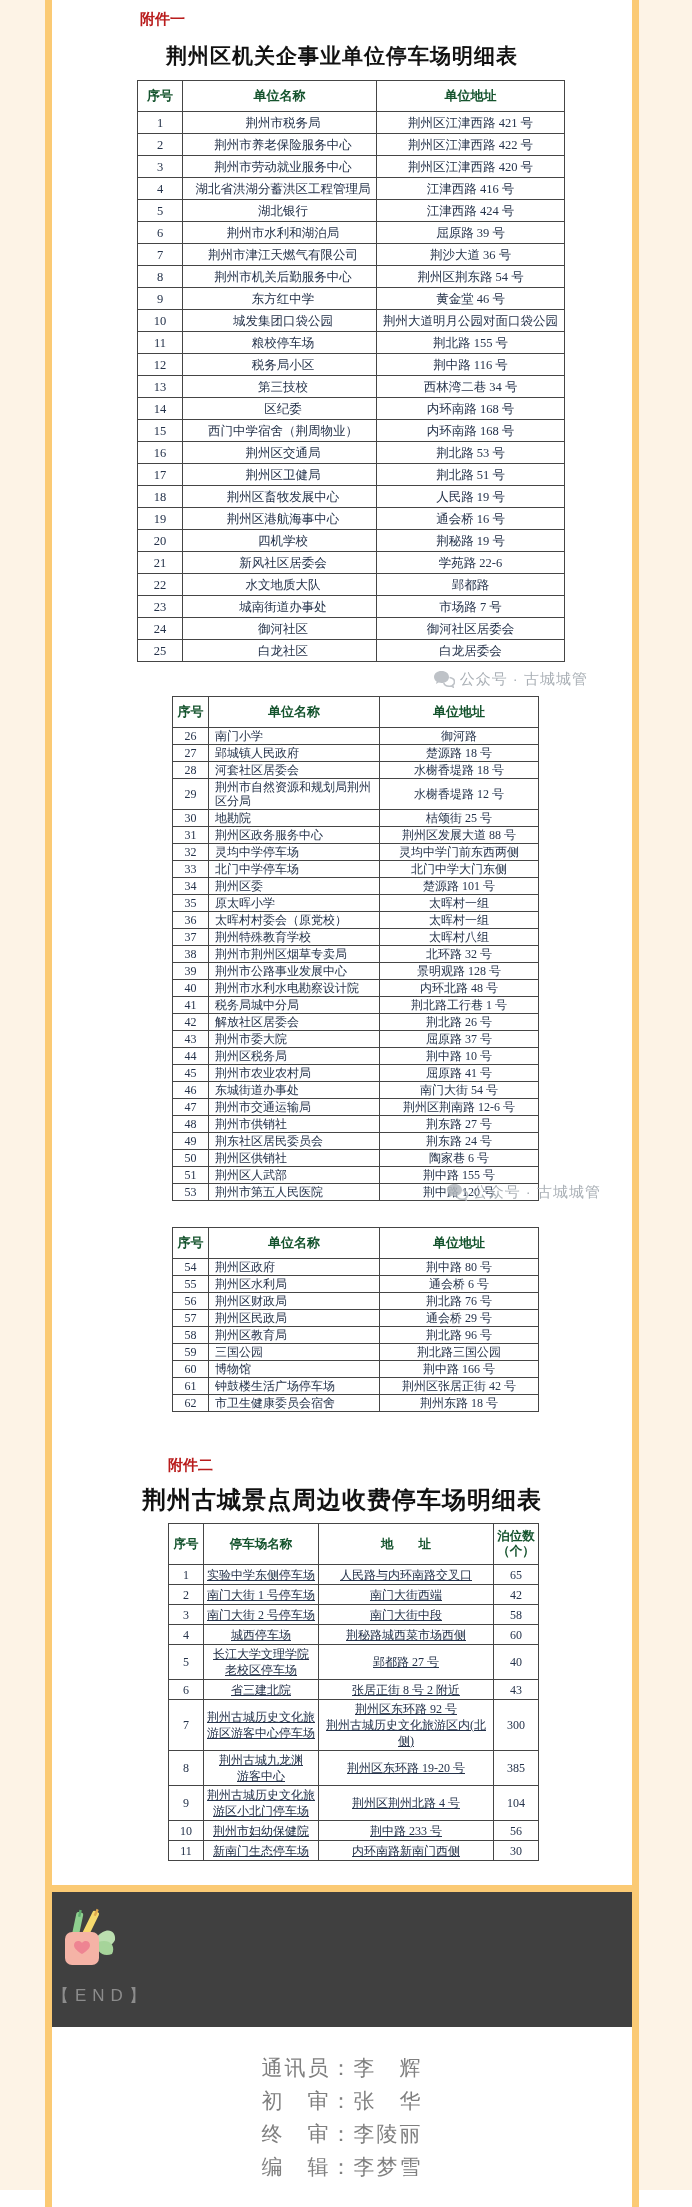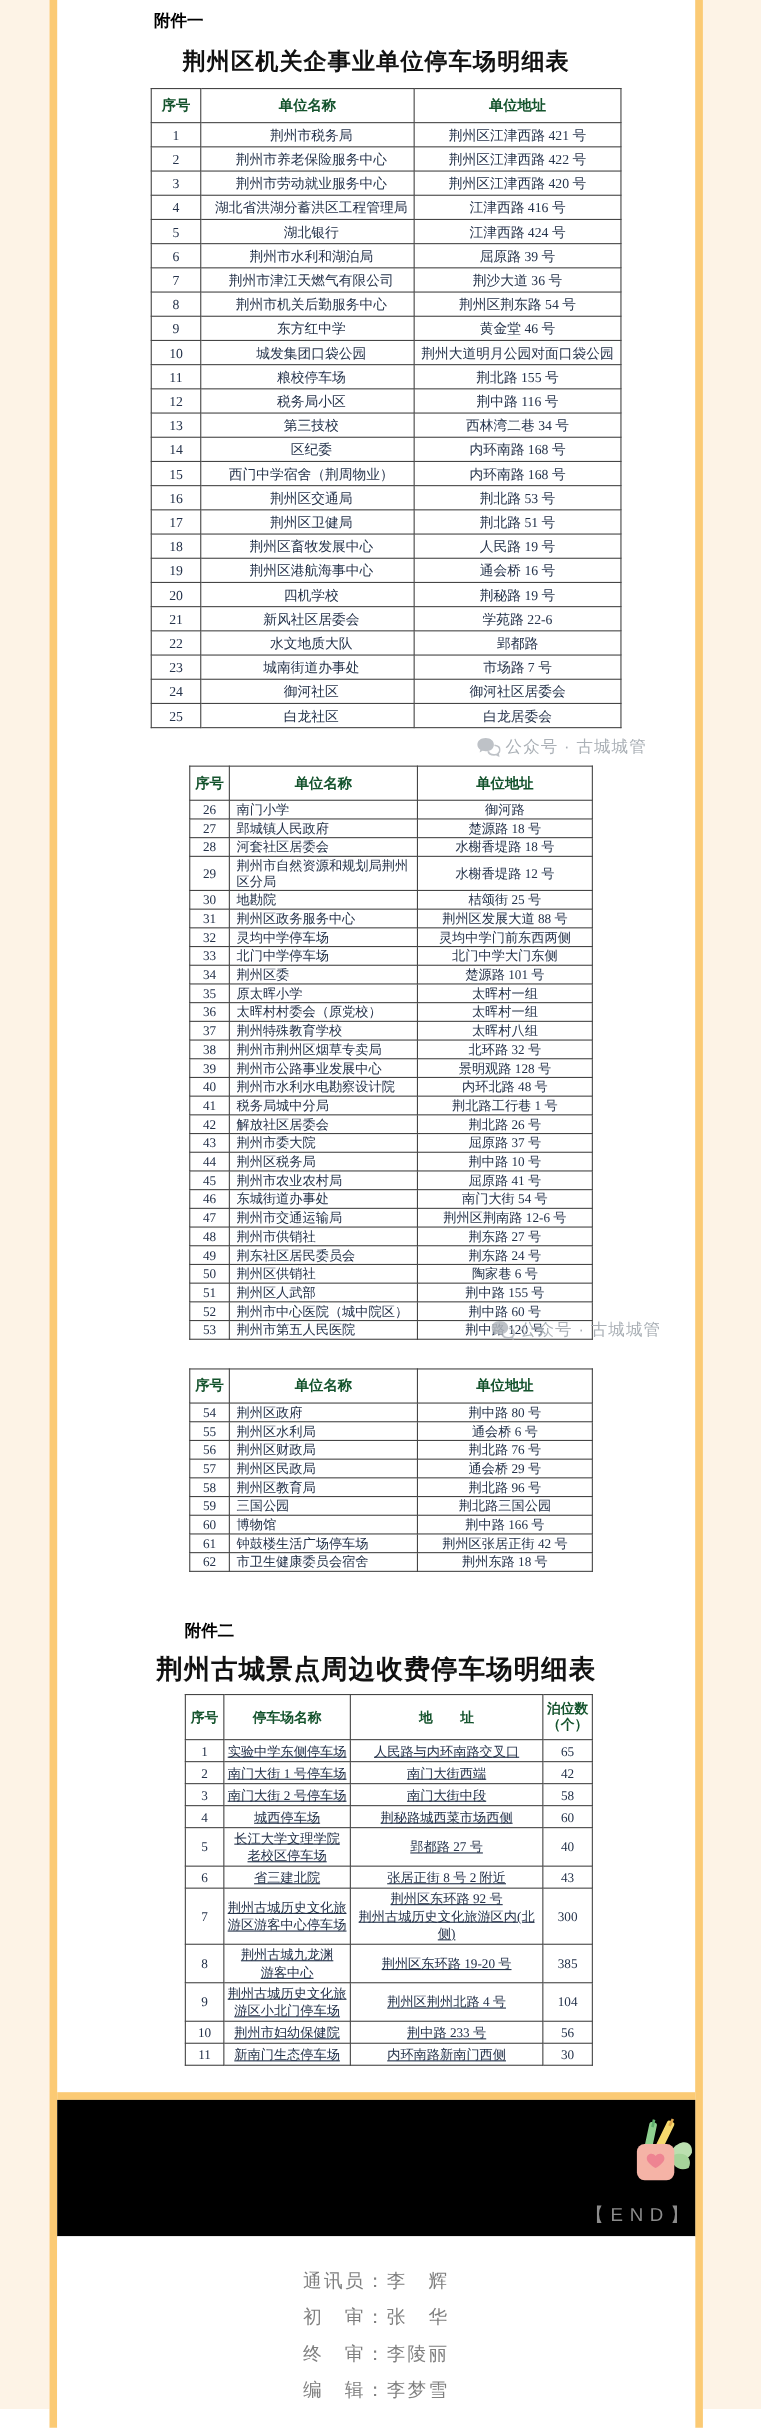--- a/index.html
+++ b/index.html
@@ -10,21 +10,21 @@
   }
   .page{position:relative;width:692px;height:2190px;background:#fdf3e6;}
   .panel{
     position:relative;margin-left:45px;width:580px;background:#ffffff;
     border-left:7px solid #fbca74;border-right:7px solid #fbca74;border-bottom:8px solid #fbca74;
   }
   .doc{position:relative;padding-top:6px;}
 
   .att-label{
     font-family:"Liberation Sans","DejaVu Sans",sans-serif;
-    font-weight:bold;font-size:15px;color:#000000;
+    font-weight:bold;font-size:15px;color:#b91c1c;
   }
   .att-label.a1{margin:4px 0 0 88px;}
   .att-label.a2{margin:44px 0 0 116px;}
   .doc-title{
     font-family:"Liberation Sans","DejaVu Sans",sans-serif;
     font-weight:bold;color:#111;text-align:center;letter-spacing:1px;
   }
   .doc-title.t-one{font-size:21px;margin:13px 0 10px 0;}
   .doc-title.t-two{font-size:24px;margin:9px 0 7px 0;}
 
@@ -66,31 +66,31 @@
     color:#aab0b6;font-size:15px;letter-spacing:1px;
     font-family:"Liberation Sans","DejaVu Sans",sans-serif;
   }
   .wm1{height:24px;margin:5px 44px 5px 0;}
   .t2wrap{position:relative;width:fit-content;margin:0;}
   .wm2{position:absolute;bottom:-3px;right:-62px;height:24px;background:transparent;}
   .wm svg{display:block;opacity:.85;}
 
   .divider{height:7px;background:#fbca74;margin-top:24px;}
 
-  .end-section{background:#000000;text-align:right;padding:16px 0 8px 0;}
+  .end-section{background:#404040;text-align:left;padding:16px 0 20px 0;}
   .end-label{
     margin-top:8px;color:#8c8c8c;font-size:17px;letter-spacing:6px;
     font-family:"Liberation Sans","DejaVu Sans",sans-serif;
   }
   .pencil-icon{display:inline-block;}
 
   .credits{background:#ffffff;text-align:center;padding:24px 0 26px 0;}
   .credits-inner{display:inline-block;text-align:left;}
   .credit-line{
-    color:#7f7f7f;font-size:17px;line-height:33px;letter-spacing:2px;
+    color:#7f7f7f;font-size:21px;line-height:33px;letter-spacing:2px;
     font-family:"Liberation Sans","DejaVu Sans",sans-serif;
   }
 </style>
 </head>
 <body>
 
 <div class="page">
   <div class="panel">
 
     <div class="doc">
@@ -377,25 +377,20 @@
               </tr>
               <tr>
                 <td>50</td>
                 <td>荆州区供销社</td>
                 <td>陶家巷 6 号</td>
               </tr>
               <tr>
                 <td>51</td>
                 <td>荆州区人武部</td>
                 <td>荆中路 155 号</td>
-              </tr>
-              <tr>
-                <td>52</td>
-                <td>荆州市中心医院（城中院区）</td>
-                <td>荆中路 60 号</td>
               </tr>
               <tr>
                 <td>53</td>
                 <td>荆州市第五人民医院</td>
                 <td>荆中路 120 号</td>
               </tr>
             </tbody>
         </table>
         <div class="wm wm2">
           <span>

